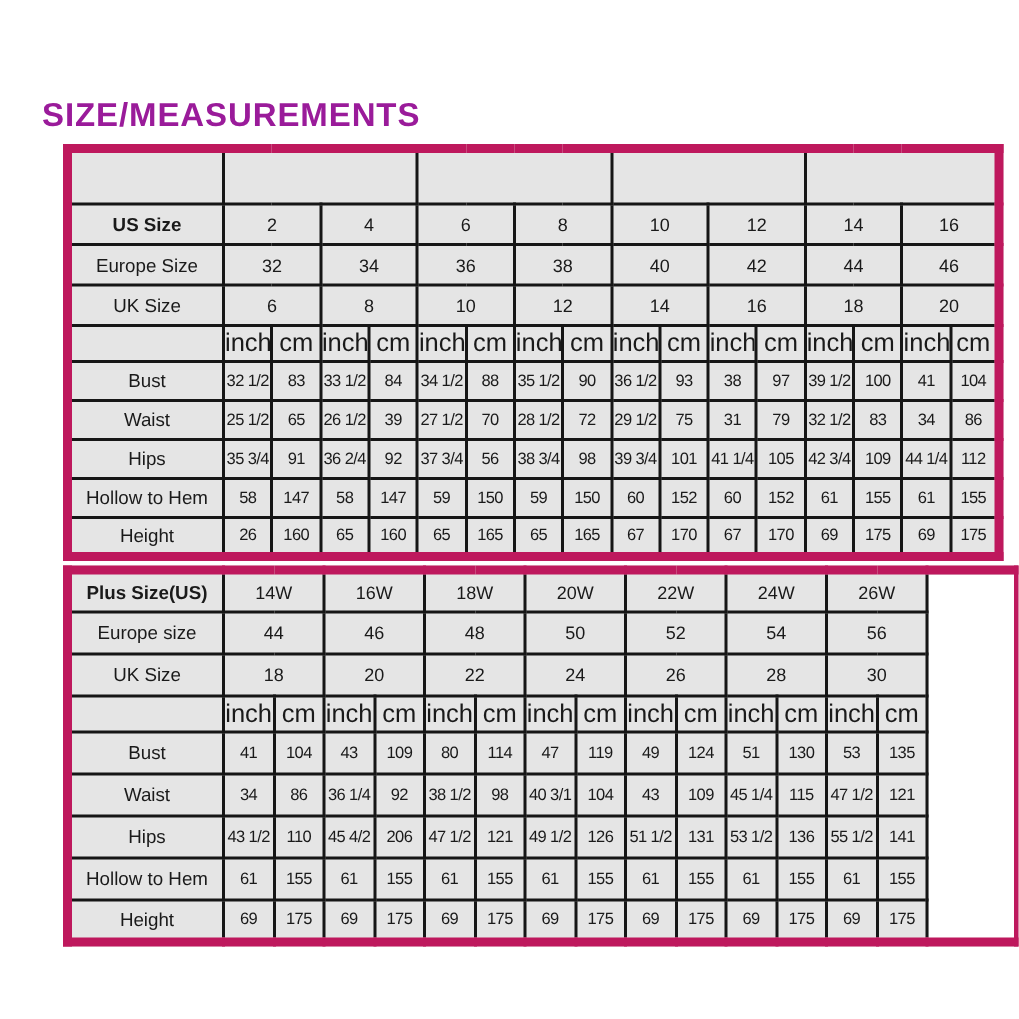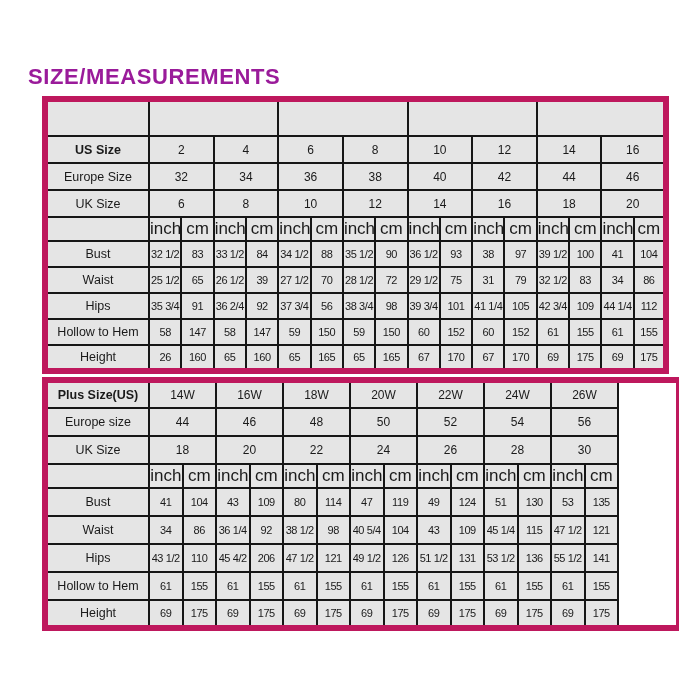--- a/index.html
+++ b/index.html
@@ -286,21 +286,21 @@
           <td class="num small">135</td>
         </tr>
         <tr class="measure-row">
           <td class="label-cell">Waist</td>
           <td class="num small">34</td>
           <td class="num small">86</td>
           <td class="num small">36 1/4</td>
           <td class="num small">92</td>
           <td class="num small">38 1/2</td>
           <td class="num small">98</td>
-          <td class="num small">40 5/4</td>
+          <td class="num small">40 3/1</td>
           <td class="num small">104</td>
           <td class="num small">43</td>
           <td class="num small">109</td>
           <td class="num small">45 1/4</td>
           <td class="num small">115</td>
           <td class="num small">47 1/2</td>
           <td class="num small">121</td>
         </tr>
         <tr class="measure-row">
           <td class="label-cell">Hips</td>

